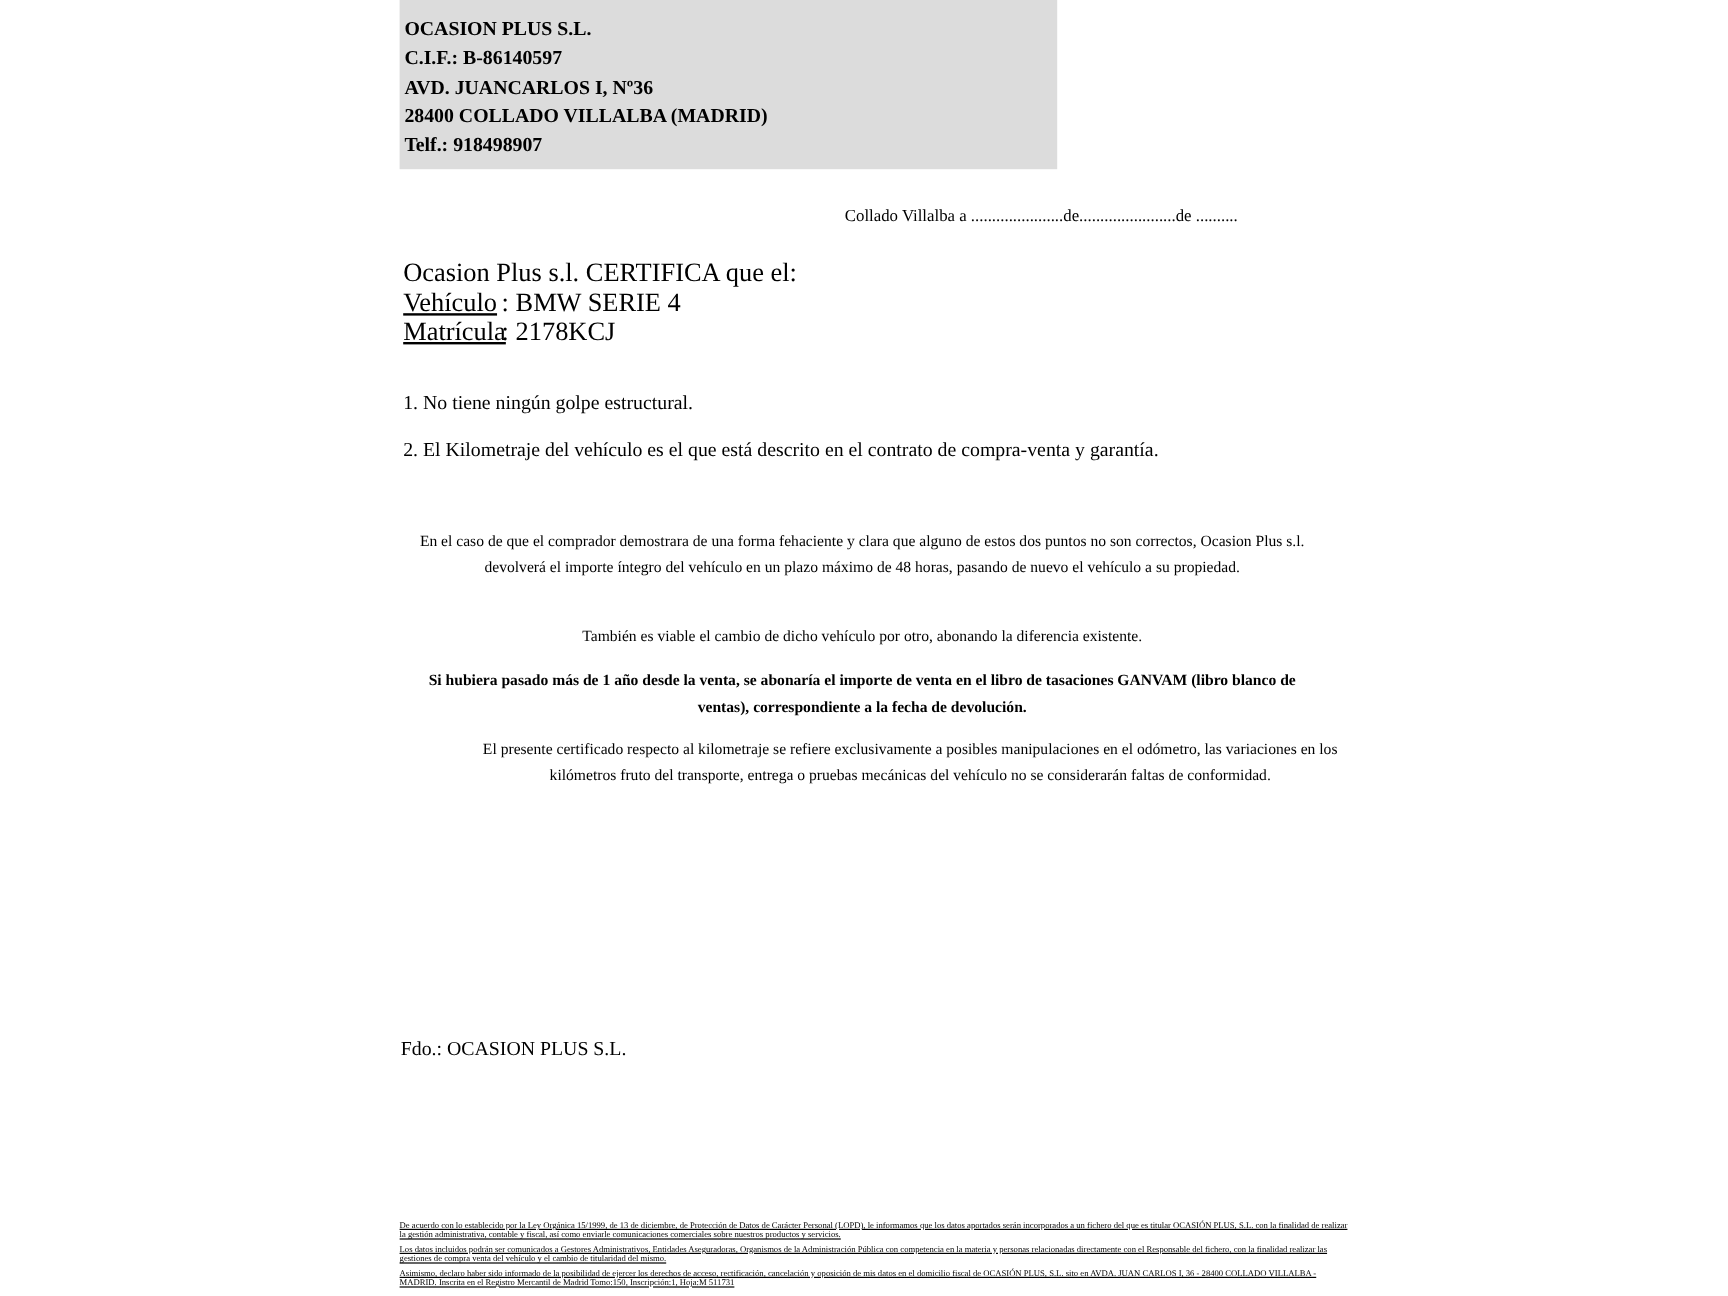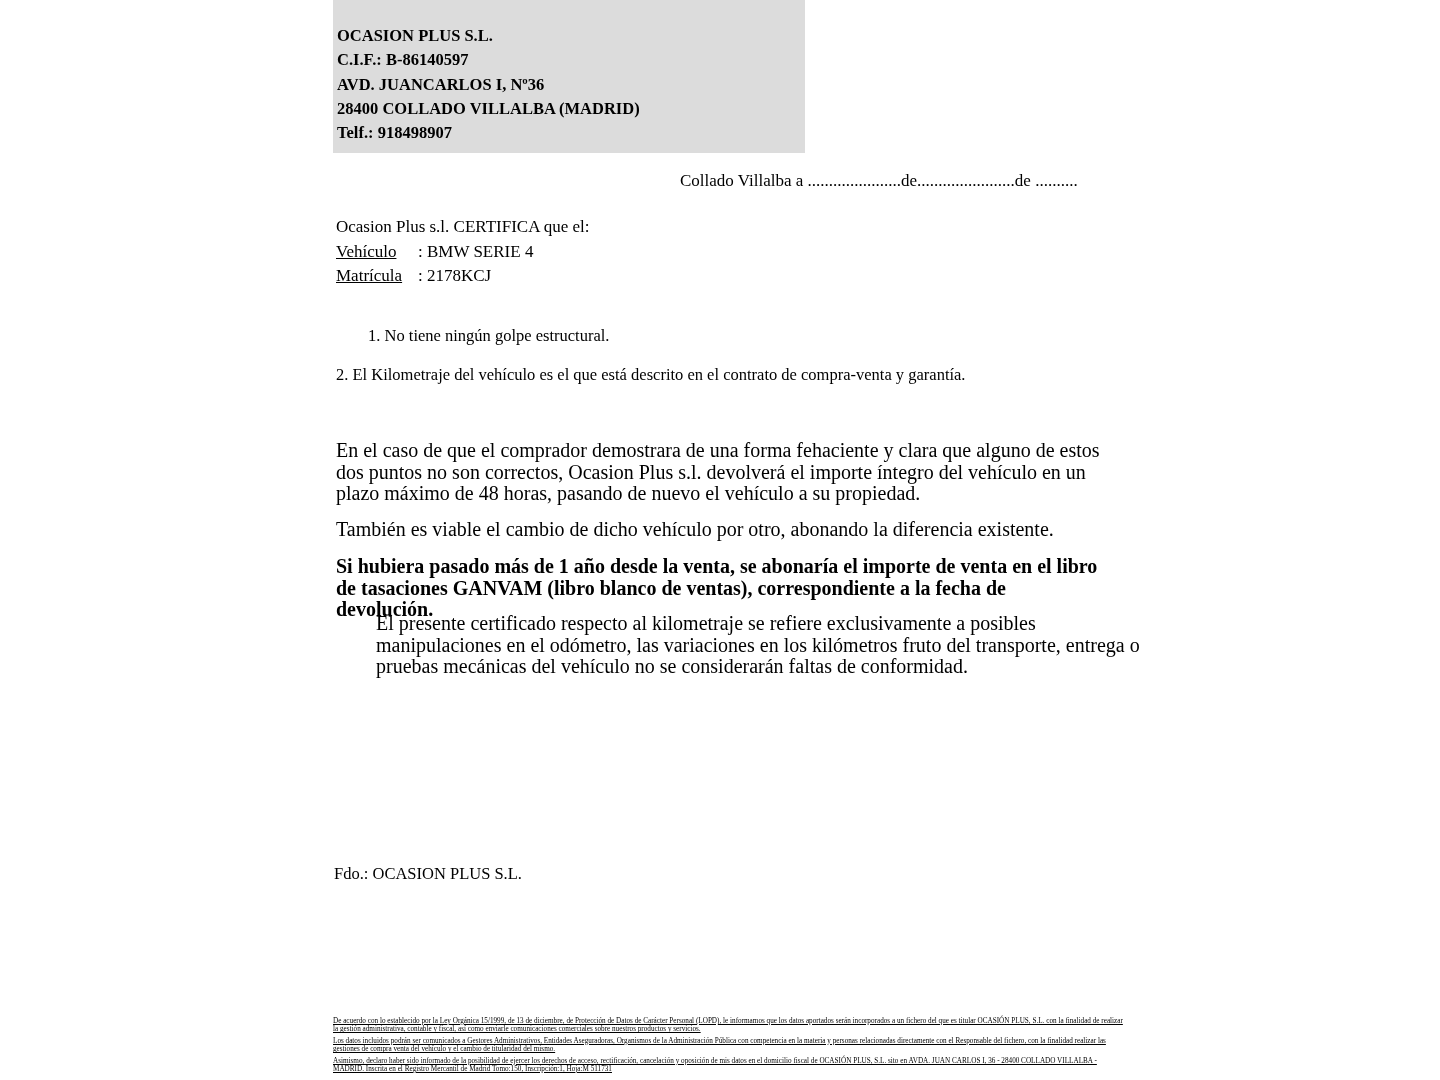--- a/index.html
+++ b/index.html
@@ -19,75 +19,75 @@
     position: absolute;
     inset: 0;
     background: #ffffff;
   }
 
   
   .letterhead {
     position: absolute;
     left: 333px;
     top: 0px;
-    width: 472px;
+    width: 548px;
     background: #dcdcdc;
-    padding: 24px 0 8px 0;
+    padding: 12px 0 8px 0;
   }
   .letterhead .lh-line {
     font-family: "Liberation Serif", serif;
     font-weight: bold;
     font-size: 16.5px;
     line-height: 24.3px;
     padding-left: 4px;
     white-space: nowrap;
   }
 
   .place-date {
     position: absolute;
-    left: 680px;
+    left: 704px;
     top: 170px;
-    font-size: 17px;
+    font-size: 14px;
     line-height: 22px;
     white-space: nowrap;
   }
 
   .certify {
     position: absolute;
     left: 336px;
     top: 215px;
-    font-size: 17px;
+    font-size: 22px;
     line-height: 24.5px;
   }
   .certify .row {
     white-space: nowrap;
   }
   .certify .lbl {
     display: inline-block;
     width: 82px;
     text-decoration: underline;
   }
 
   .point {
     position: absolute;
     left: 336px;
     font-size: 16.5px;
     line-height: 22px;
     white-space: nowrap;
   }
-  .point.p1 { top: 325px; margin-left: 32px; }
+  .point.p1 { top: 325px; }
   .point.p2 { top: 364px; }
 
   .para {
     position: absolute;
     left: 336px;
     width: 765px;
-    font-size: 20px;
+    font-size: 13px;
     line-height: 21.5px;
-    text-align: left;
+    text-align: center;
   }
   .para.pa { top: 440px; }
   .para.pb { top: 519px; }
   .para.pc { top: 556px; font-weight: bold; }
   .para.pd { top: 613px; margin-left: 40px; }
 
   .signature {
     position: absolute;
     left: 334px;
     top: 863px;

